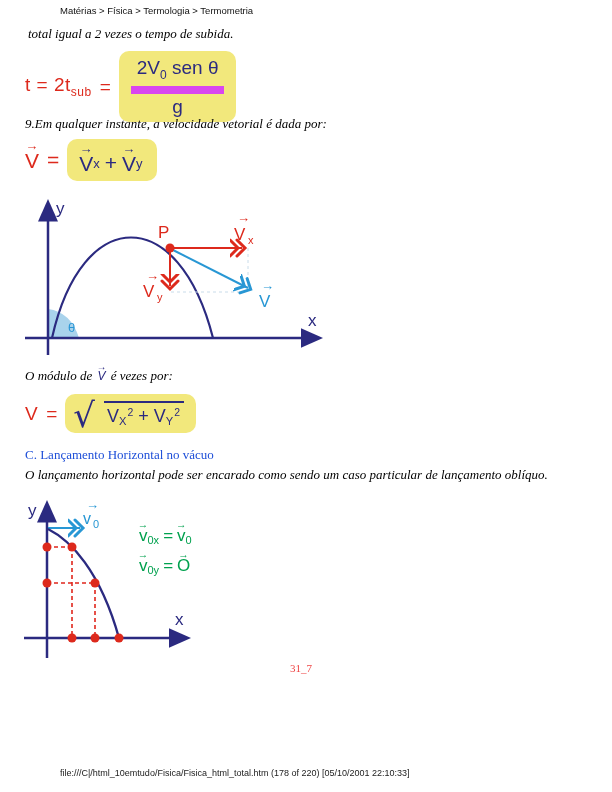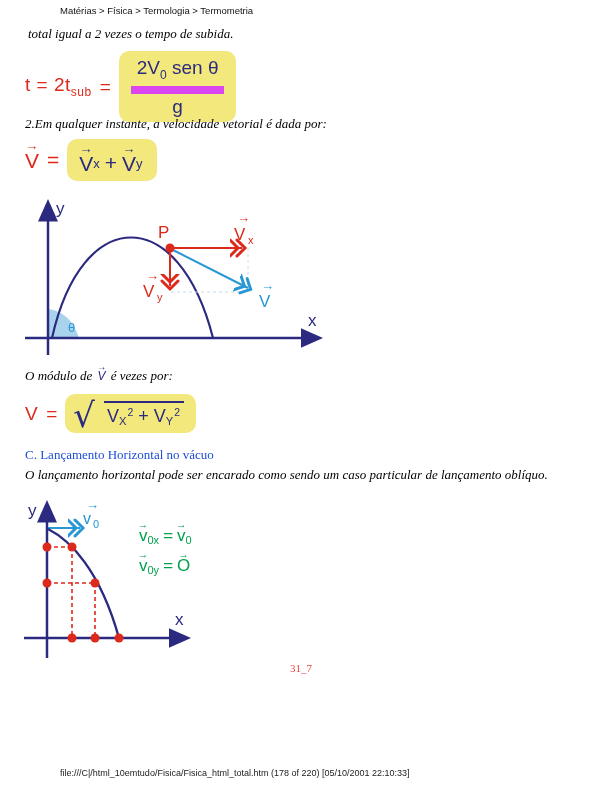--- a/index.html
+++ b/index.html
@@ -68,21 +68,21 @@
   <span class="lhs red"><span>t = 2t</span><sub>sub</sub></span>
   <span class="eqsign red">=</span>
   <span class="ybox" style="padding:5px 12px;">
     <span class="frac navy">
       <span class="num"><span>2V</span><sub>0</sub><span> sen </span><span>θ</span></span>
       <span class="den">g</span>
     </span>
   </span>
 </div>
 
-<div class="abs serif-text" style="left:25px;top:116px;">2.Em qualquer instante, a velocidade vetorial é dada por:</div>
+<div class="abs serif-text" style="left:25px;top:116px;">9.Em qualquer instante, a velocidade vetorial é dada por:</div>
 
 <div class="abs frow" style="left:25px;top:139px;">
   <span class="vec red vel-lhs"><span class="arr">→</span><span>V</span></span>
   <span class="eqsign red" style="font-size:21px;">=</span>
   <span class="ybox vel-box navy">
     <span class="vec"><span class="arr">→</span><span>V</span></span>
       <span class="fsub">x</span>
     <span class="plus">+</span>
     <span class="vec"><span class="arr">→</span><span>V</span></span>
       <span class="fsub">y</span>

